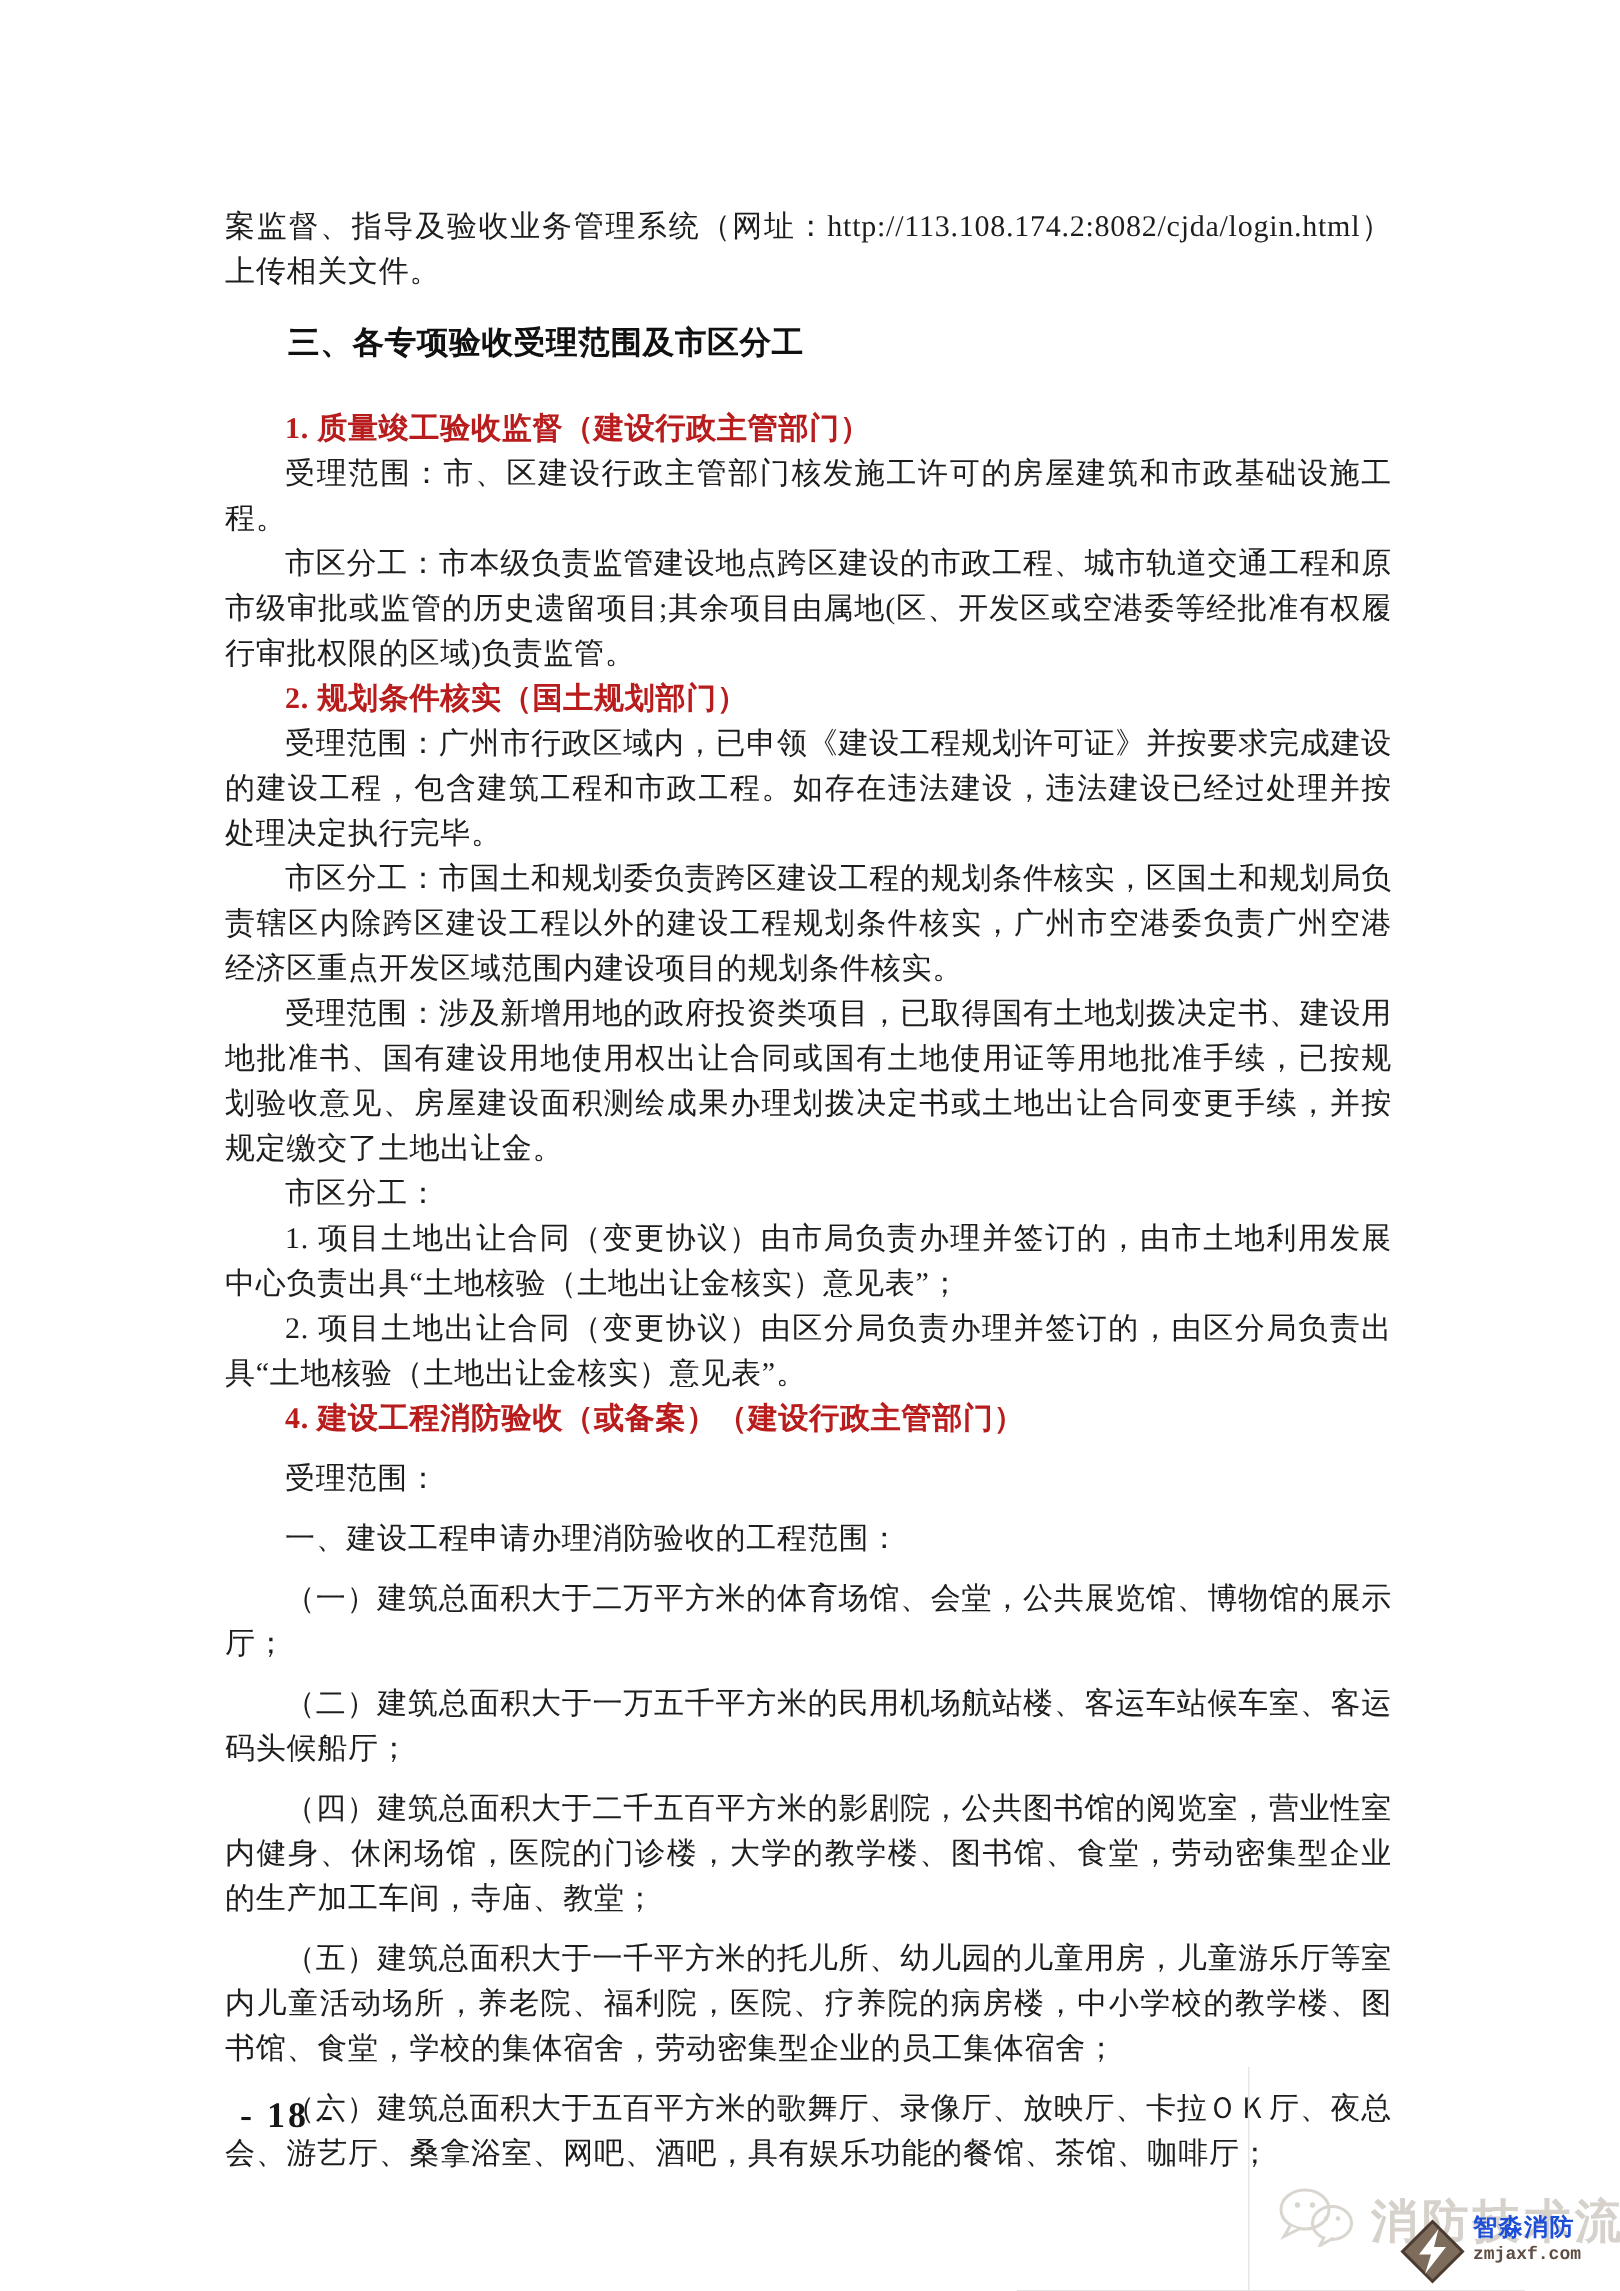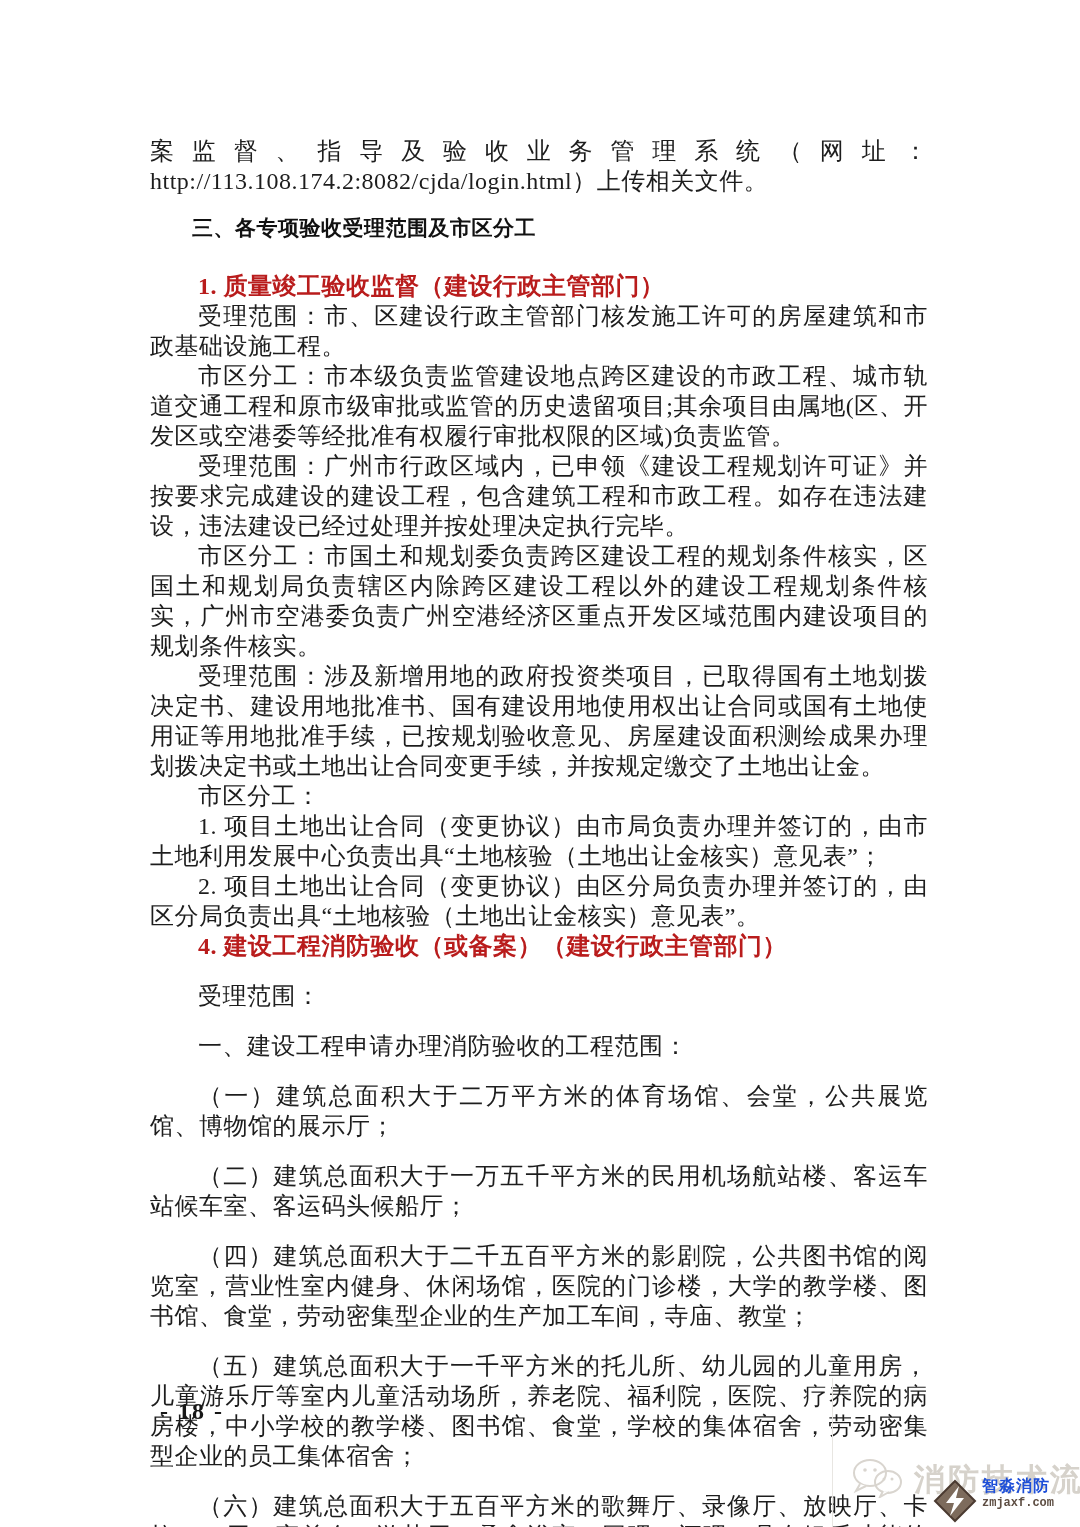--- a/index.html
+++ b/index.html
@@ -17,21 +17,21 @@
     color:#1d1d1d;
   }
   .content{
     position:absolute;
     left:150px;
     top:136px;
     width:778px;
   }
   .para{
     margin:0;
-    font-size:24px;
+    font-size:20px;
     line-height:30px;
     text-align:justify;
     letter-spacing:0.5px;
     color:#1d1d1d;
   }
   .para.cont{ text-indent:0; }
   .para.body{ text-indent:2em; }
   .para.h2{
     font-weight:bold;
     text-indent:2em;
@@ -40,21 +40,21 @@
     margin-bottom:28px;
     color:#111;
   }
   .para.h3{
     font-weight:bold;
     text-indent:2em;
     color:#b91c1c;
   }
   .para.item{
     text-indent:2em;
-    margin-top:20px;
+    margin-top:10px;
   }
   .page-number{
     position:absolute;
     left:160px;
     top:1398px;
     font-size:24px;
     font-weight:bold;
     letter-spacing:2px;
     color:#171717;
   }
@@ -109,20 +109,21 @@
 <body>
 
 <div class="page">
 
   <div class="content">
       <p class="para cont">案监督、指导及验收业务管理系统（网址：http://113.108.174.2:8082/cjda/login.html）上传相关文件。</p>
       <p class="para h2">三、各专项验收受理范围及市区分工</p>
       <p class="para h3">1. 质量竣工验收监督（建设行政主管部门）</p>
       <p class="para body">受理范围：市、区建设行政主管部门核发施工许可的房屋建筑和市政基础设施工程。</p>
       <p class="para body">市区分工：市本级负责监管建设地点跨区建设的市政工程、城市轨道交通工程和原市级审批或监管的历史遗留项目;其余项目由属地(区、开发区或空港委等经批准有权履行审批权限的区域)负责监管。</p>
+      <p class="para h3">2. 规划条件核实（国土规划部门）</p>
       <p class="para body">受理范围：广州市行政区域内，已申领《建设工程规划许可证》并按要求完成建设的建设工程，包含建筑工程和市政工程。如存在违法建设，违法建设已经过处理并按处理决定执行完毕。</p>
       <p class="para body">市区分工：市国土和规划委负责跨区建设工程的规划条件核实，区国土和规划局负责辖区内除跨区建设工程以外的建设工程规划条件核实，广州市空港委负责广州空港经济区重点开发区域范围内建设项目的规划条件核实。</p>
       <p class="para body">受理范围：涉及新增用地的政府投资类项目，已取得国有土地划拨决定书、建设用地批准书、国有建设用地使用权出让合同或国有土地使用证等用地批准手续，已按规划验收意见、房屋建设面积测绘成果办理划拨决定书或土地出让合同变更手续，并按规定缴交了土地出让金。</p>
       <p class="para body">市区分工：</p>
       <p class="para body">1. 项目土地出让合同（变更协议）由市局负责办理并签订的，由市土地利用发展中心负责出具“土地核验（土地出让金核实）意见表”；</p>
       <p class="para body">2. 项目土地出让合同（变更协议）由区分局负责办理并签订的，由区分局负责出具“土地核验（土地出让金核实）意见表”。</p>
       <p class="para h3">4. 建设工程消防验收（或备案）（建设行政主管部门）</p>
       <p class="para item">受理范围：</p>
       <p class="para item">一、建设工程申请办理消防验收的工程范围：</p>
       <p class="para item">（一）建筑总面积大于二万平方米的体育场馆、会堂，公共展览馆、博物馆的展示厅；</p>

